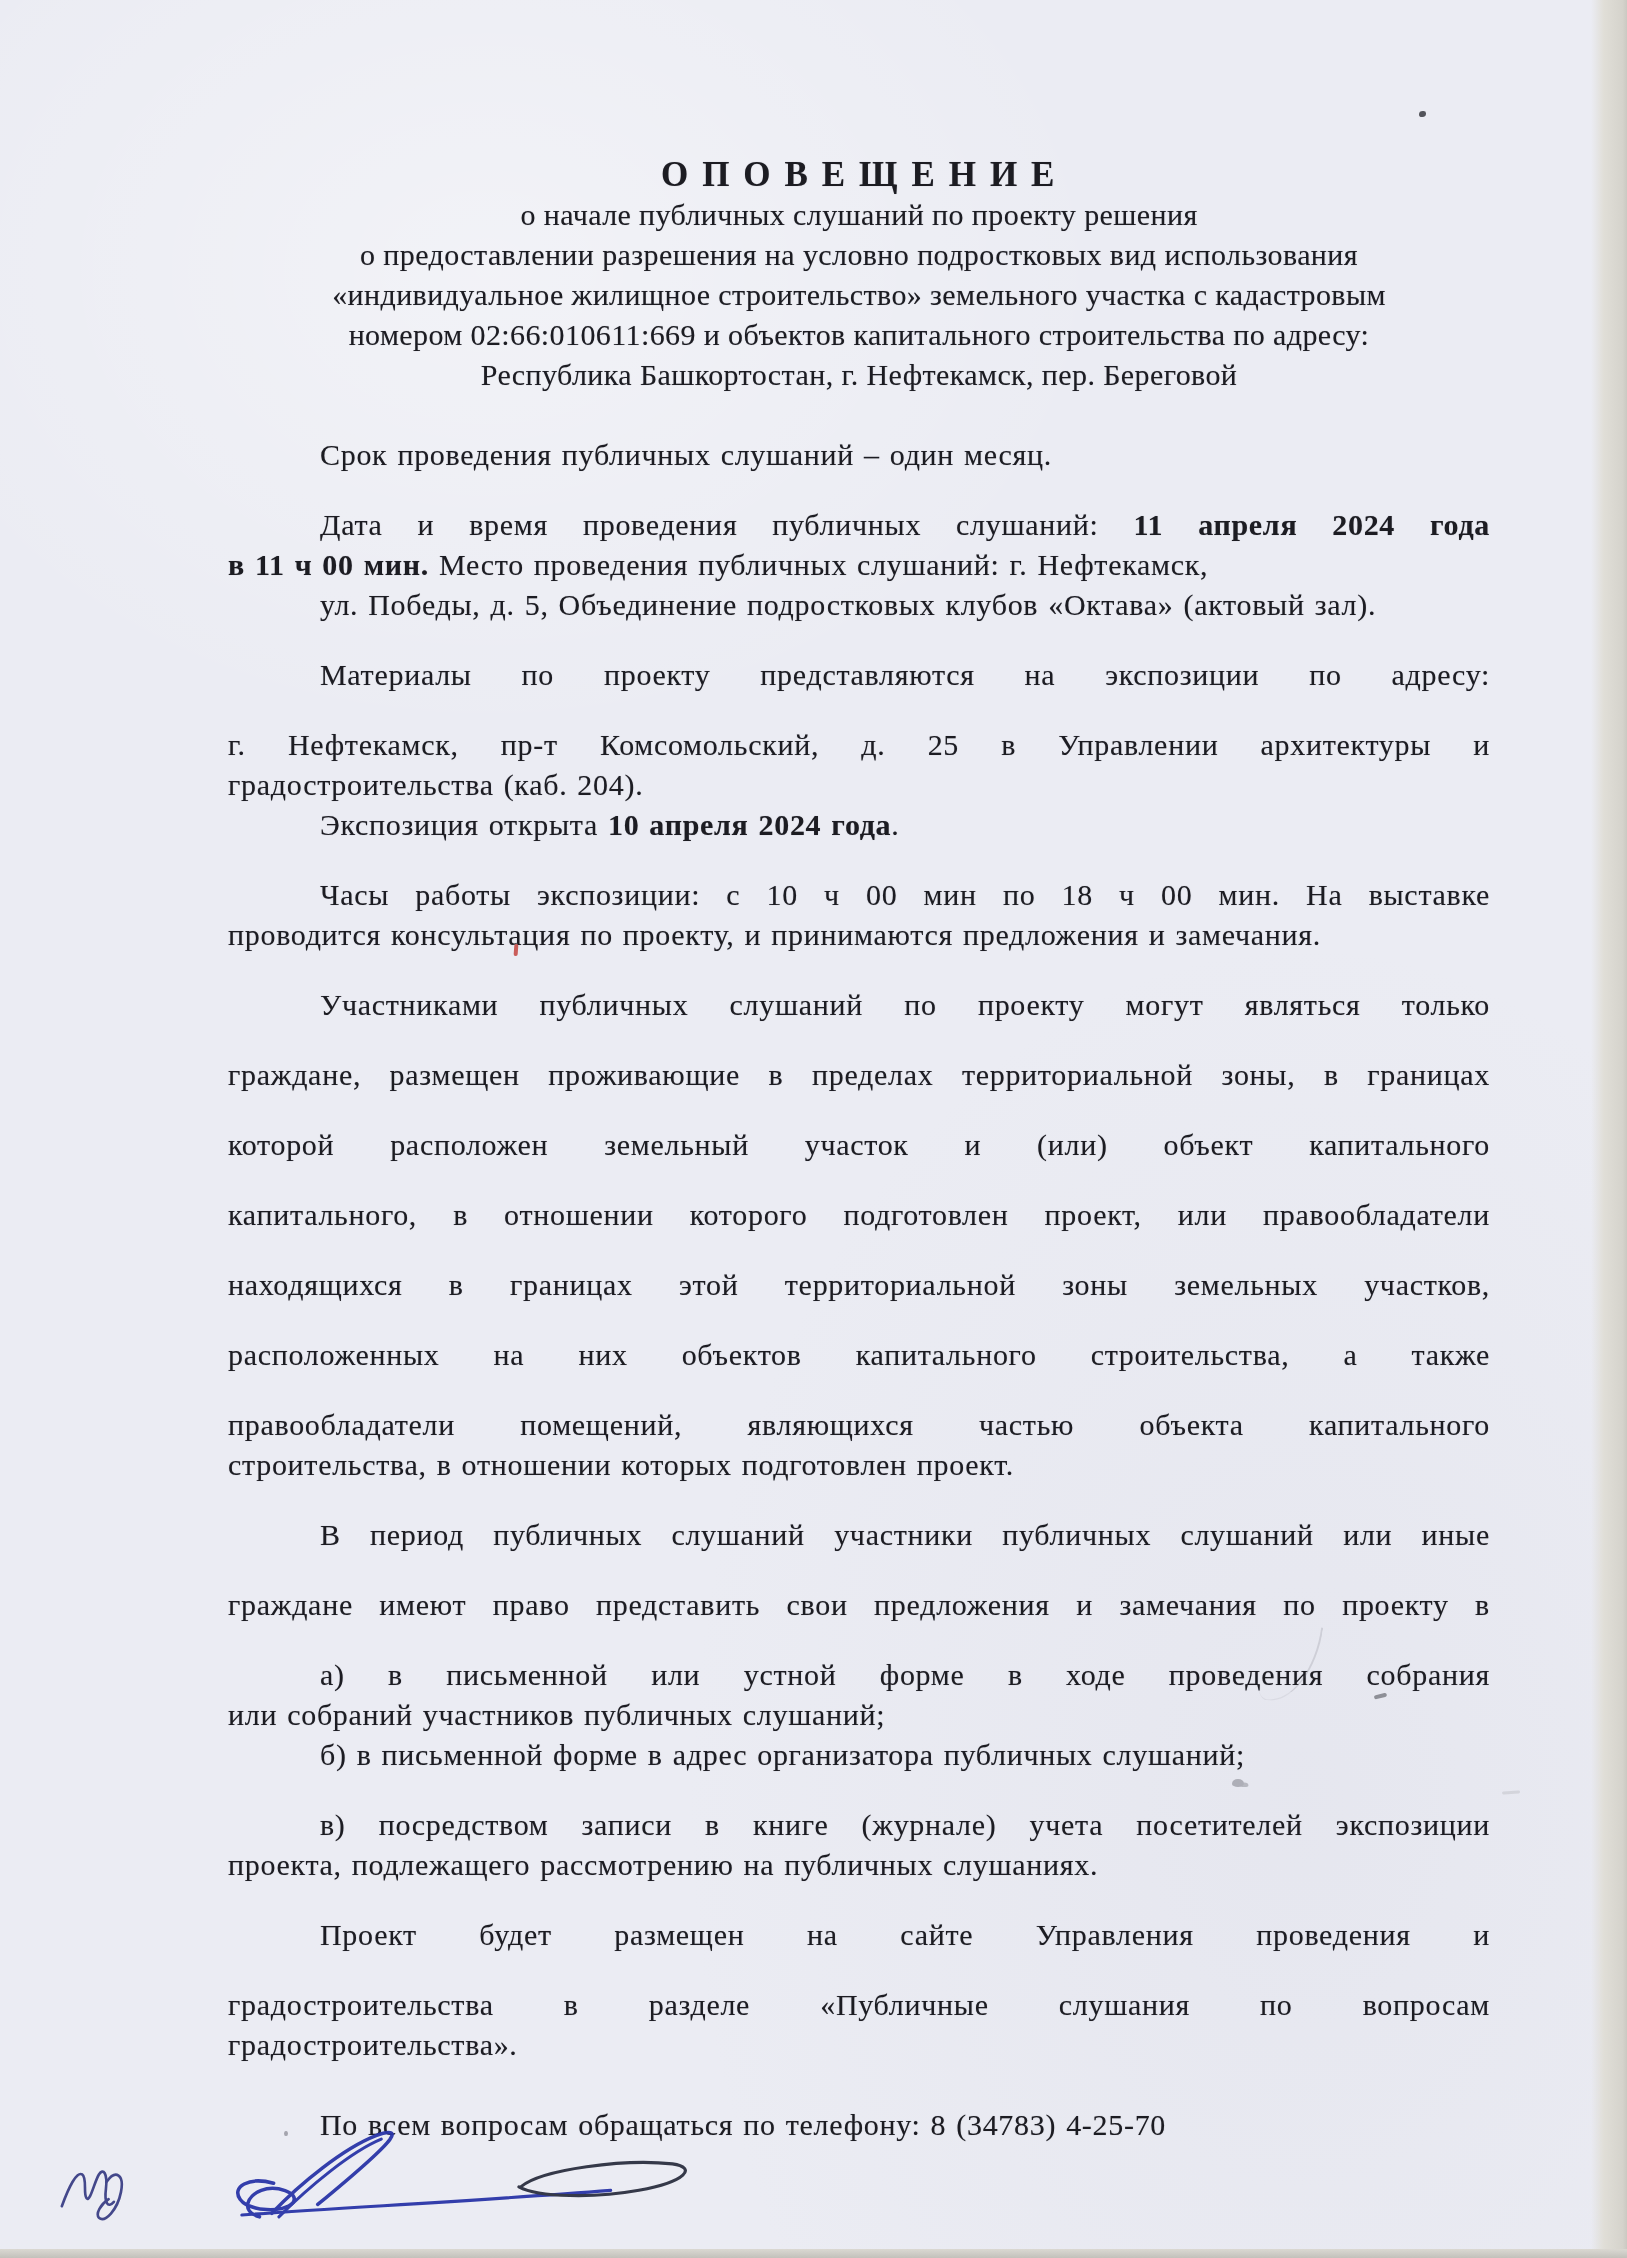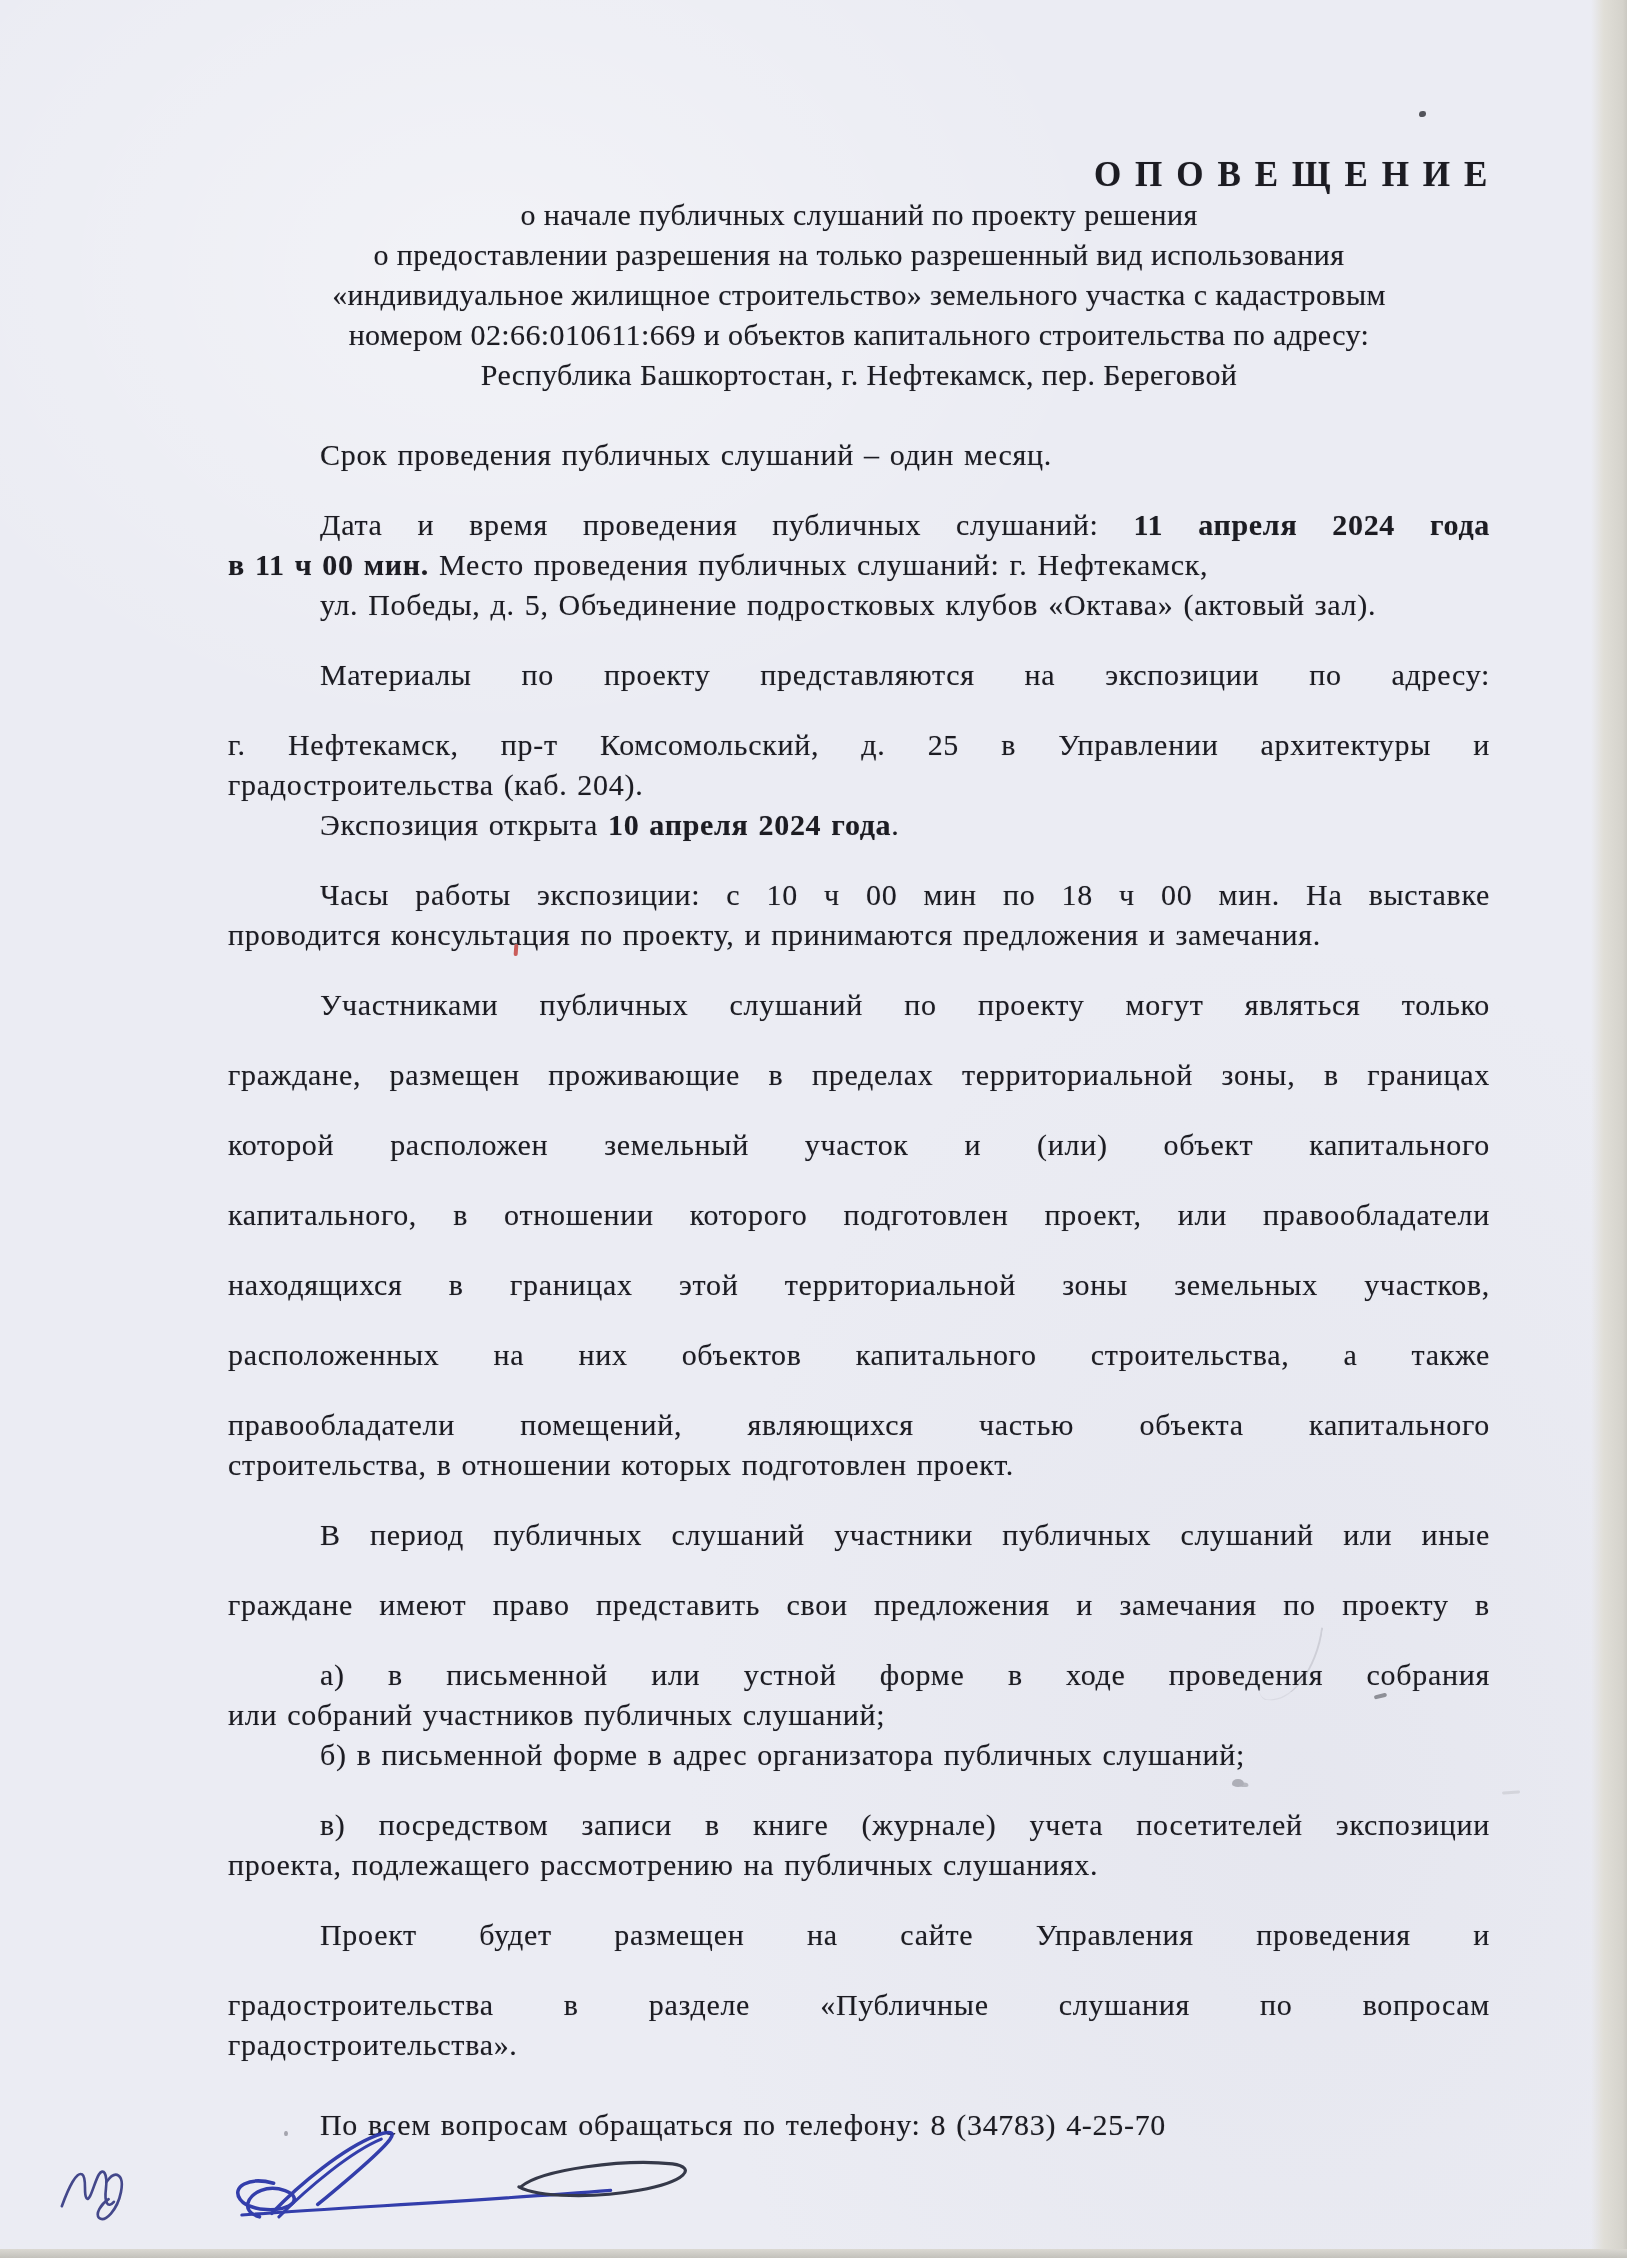--- a/index.html
+++ b/index.html
@@ -28,21 +28,21 @@
   .edge-bottom{
     position:absolute;bottom:0;left:0;width:100%;height:8.8px;
     background:linear-gradient(to bottom,#dad8d2,#c3c1bb);
   }
   .content{
     position:absolute;left:228px;top:155px;width:1262px;
     text-shadow:0 0 0.9px rgba(25,25,40,.35);
   }
   .doc-title{
     font-size:35px;font-weight:bold;letter-spacing:2.6px;
-    text-align:right;line-height:40px;white-space:nowrap;
+    text-align:center;line-height:40px;white-space:nowrap;
   }
   .h-line{
     font-size:30px;text-align:center;line-height:40px;
     letter-spacing:0.4px;
   }
   .body-block{margin-top:40px;}
   .line{
     font-size:30px;line-height:40px;min-height:40px;
     letter-spacing:0.7px;word-spacing:1.8px;
   }
@@ -70,21 +70,21 @@
 </style>
 </head>
 <body>
 
 <div class="sheet">
 
   <div class="content">
     <div class="doc-title">О П О В Е Щ Е Н И Е</div>
     <div id="heading-lines">
         <div class="h-line">о начале публичных слушаний по проекту решения</div>
-        <div class="h-line">о предоставлении разрешения на только разрешенный вид использования</div>
+        <div class="h-line">о предоставлении разрешения на условно подростковых вид использования</div>
         <div class="h-line">«индивидуальное жилищное строительство» земельного участка с кадастровым</div>
         <div class="h-line">номером 02:66:010611:669 и объектов капитального строительства по адресу:</div>
         <div class="h-line">Республика Башкортостан, г. Нефтекамск, пер. Береговой</div>
       </div>
     <div class="body-block" id="body-block">
         <div class="line indent"><span class="seg">Срок проведения публичных слушаний – один месяц.</span></div>
         <div class="line indent justify"><span class="seg">Дата и время проведения публичных слушаний: </span><span class="seg bold">11 апреля 2024 года</span></div>
         <div class="line"><span class="seg bold">в 11 ч 00 мин.</span><span class="seg"> Место проведения публичных слушаний: г. Нефтекамск,</span></div>
         <div class="line indent"><span class="seg">ул. Победы, д. 5, Объединение подростковых клубов «Октава» (актовый зал).</span></div>
         <div class="line indent justify"><span class="seg">Материалы по проекту представляются на экспозиции по адресу:</span></div>

